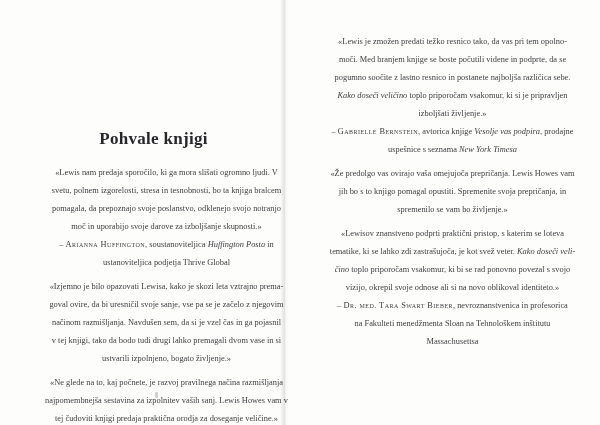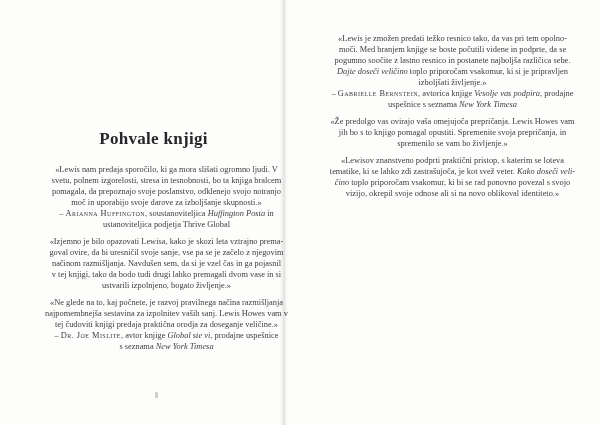--- a/index.html
+++ b/index.html
@@ -49,21 +49,21 @@
     font-weight: bold;
     letter-spacing: 0.3px;
     color: #26262b;
     transform: translateX(-13px);
   }
   .quote { margin: 0 0 6px 0; }
   .qt, .attr {
     margin: 0;
     text-align: center;
     font-size: 8.4px;
-    line-height: 11px;
+    line-height: 18px;
     font-weight: normal;
   }
   .attr { color: #3d3d40; }
   .sc {
     font-variant: small-caps;
     letter-spacing: 0.45px;
   }
   em { font-style: italic; }
   .page-mark {
     position: absolute;
@@ -95,28 +95,29 @@
     <div class="quote">
       <p class="qt">«Ne glede na to, kaj počnete, je razvoj pravilnega načina razmišljanja<br>najpomembnejša sestavina za izpolnitev vaših sanj. Lewis Howes vam v<br>tej čudoviti knjigi predaja praktična orodja za doseganje veličine.»</p>
       <p class="attr">– <span class="sc">Dr. Joe Mislite</span>, avtor knjige <em>Global ste vi</em>, prodajne uspešnice<br>s seznama <em>New York Timesa</em></p>
     </div>
   </div>
 
   <div class="gutter"></div>
 
   <div class="page-right">
     <div class="quote">
-      <p class="qt">«Lewis je zmožen predati težko resnico tako, da vas pri tem opolno-<br>moči. Med branjem knjige se boste počutili videne in podprte, da se<br>pogumno soočite z lastno resnico in postanete najboljša različica sebe.<br><em>Dajte doseči veličino</em> toplo priporočam vsakomur, ki si je pripravljen<br>izboljšati življenje.»</p>
+      <p class="qt">«Lewis je zmožen predati težko resnico tako, da vas pri tem opolno-<br>moči. Med branjem knjige se boste počutili videne in podprte, da se<br>pogumno soočite z lastno resnico in postanete najboljša različica sebe.<br><em>Kako doseči veličino</em> toplo priporočam vsakomur, ki si je pripravljen<br>izboljšati življenje.»</p>
       <p class="attr">– <span class="sc">Gabrielle Bernstein</span>, avtorica knjige <em>Vesolje vas podpira</em>, prodajne<br>uspešnice s seznama <em>New York Timesa</em></p>
     </div>
 
     <div class="quote">
       <p class="qt">«Že predolgo vas ovirajo vaša omejujoča prepričanja. Lewis Howes vam<br>jih bo s to knjigo pomagal opustiti. Spremenite svoja prepričanja, in<br>spremenilo se vam bo življenje.»</p>
     </div>
 
     <div class="quote">
       <p class="qt">«Lewisov znanstveno podprti praktični pristop, s katerim se loteva<br>tematike, ki se lahko zdi zastrašujoča, je kot svež veter. <em>Kako doseči veli-</em><br><em>čino</em> toplo priporočam vsakomur, ki bi se rad ponovno povezal s svojo<br>vizijo, okrepil svoje odnose ali si na novo oblikoval identiteto.»</p>
+      <p class="attr">– <span class="sc">Dr. med. Tara Swart Bieber</span>, nevroznanstvenica in profesorica<br>na Fakulteti menedžmenta Sloan na Tehnološkem inštitutu<br>Massachusettsa</p>
     </div>
   </div>
 
   <div class="page-mark"></div>
 
 </div>
 
 </body></html>

